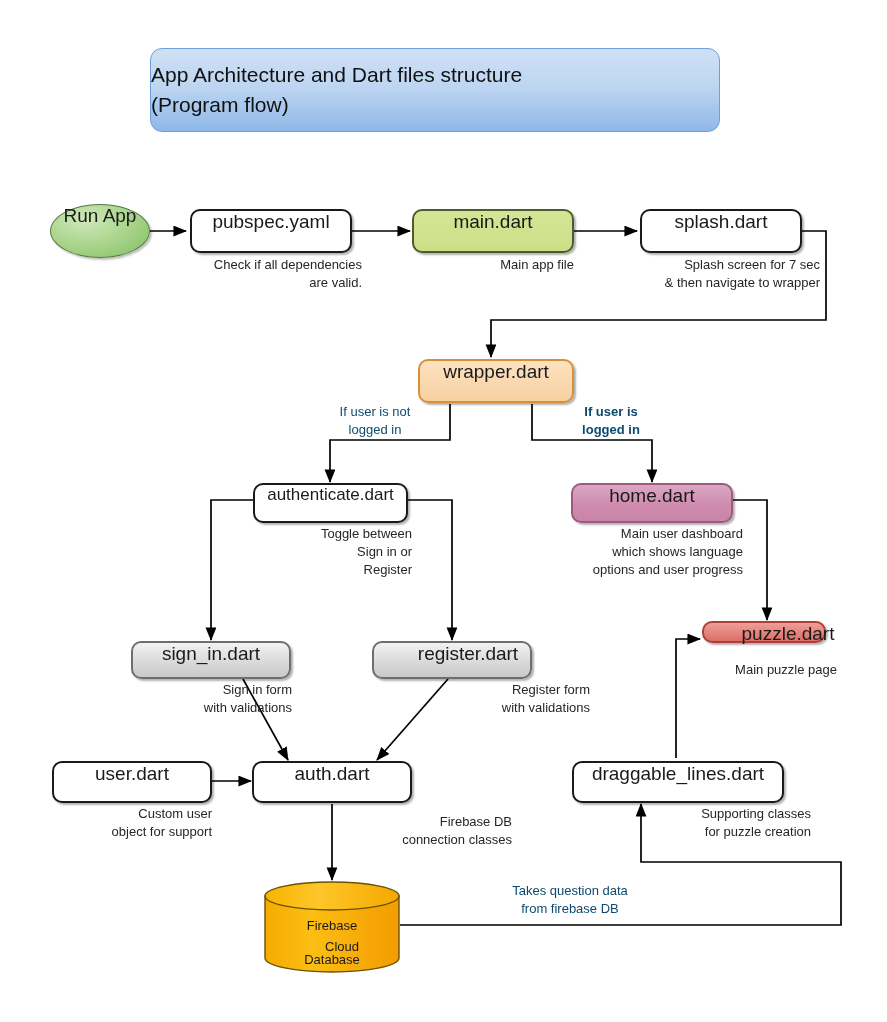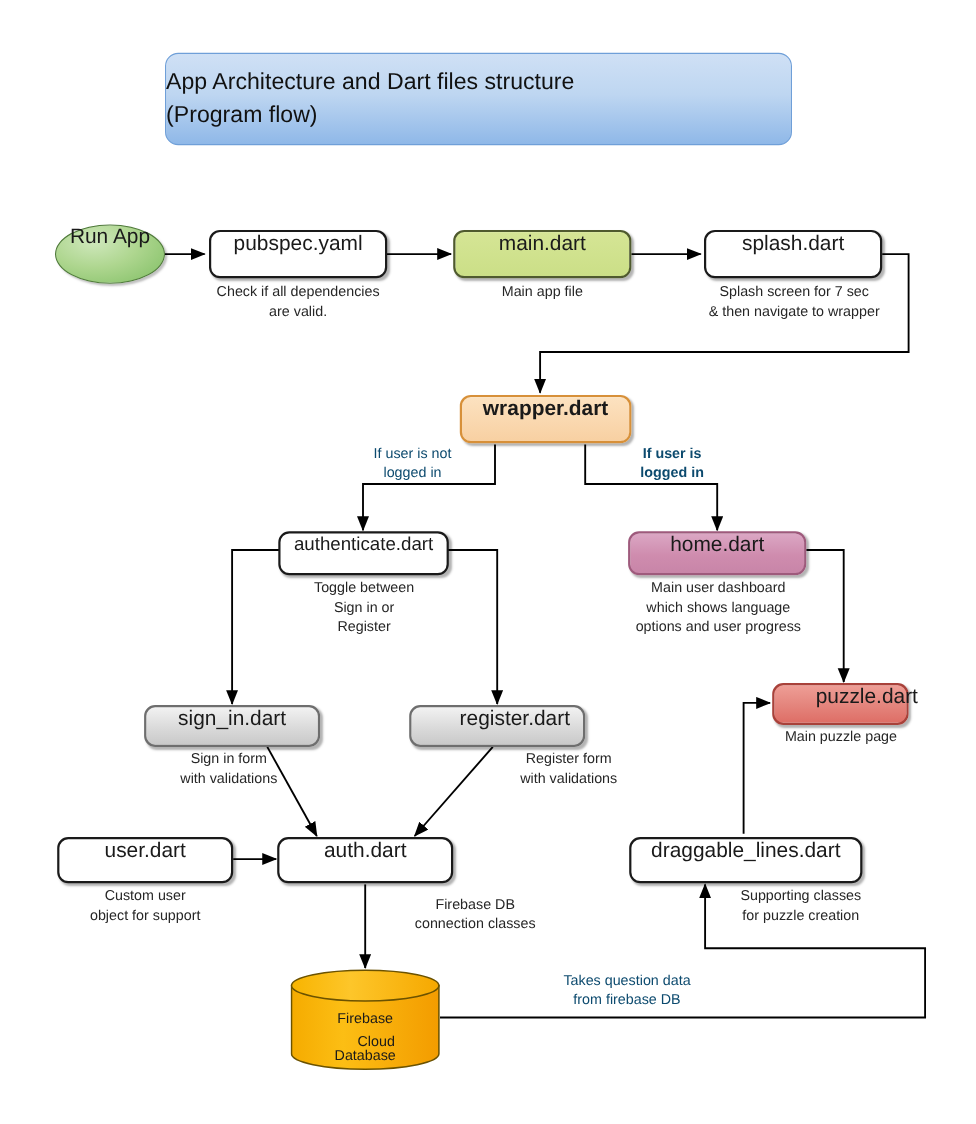--- a/index.html
+++ b/index.html
@@ -51,39 +51,38 @@
     font-size: 19px;
     box-shadow: 2px 2px 2px rgba(0,0,0,0.25);
   }
   .n-green {
     background: linear-gradient(to bottom, #d5e595 0%, #cbdf87 100%);
     border: 2px solid #4f5a2e;
   }
   .n-orange {
     background: linear-gradient(to bottom, #fce2c0 0%, #f8d0a2 100%);
     border: 2px solid #d79039;
-    font-weight: bold;
   }
   .n-pink {
     background: linear-gradient(to bottom, #dba7c4 0%, #cf8cae 55%, #c885a8 100%);
     border: 2px solid #9e5a7c;
   }
   .n-gray {
     background: linear-gradient(to bottom, #f2f2f2 0%, #dadada 55%, #c9c9c9 100%);
     border: 2px solid #6e6e6e;
   }
   .n-red {
     background: linear-gradient(to bottom, #ee9e96 0%, #e4847c 55%, #de6e66 100%);
     border: 2px solid #a8413a;
   }
   .nlabel { font-size: 19px; }
   .nlabel-sm { font-size: 17px; }
   .caption {
     position: absolute;
-    text-align: center;
+    text-align: right;
     font-size: 13px;
     line-height: 18px;
     color: #262626;
     z-index: 2;
   }
   .edge-label {
     position: absolute;
     text-align: center;
     font-size: 13px;
     line-height: 18px;
@@ -203,21 +202,21 @@
   </div>
   <div class="caption" style="left:124px; top:681px; width:168px; white-space:pre-line;">Sign in form
 with validations</div>
 
   <div class="node rrect n-gray" style="left:372px; top:641px; width:160px; height:38px;padding-left:32px;">
     <span class="nlabel">register.dart</span>
   </div>
   <div class="caption" style="left:444px; top:681px; width:146px; white-space:pre-line;">Register form
 with validations</div>
 
-  <div class="node rrect n-red" style="left:702px; top:621px; width:124px; height:38px;padding-left:48px;">
+  <div class="node rrect n-red" style="left:702px; top:621px; width:124px; height:22px;padding-left:48px;">
     <span class="nlabel">puzzle.dart</span>
   </div>
   <div class="caption" style="left:692px; top:661px; width:145px; white-space:pre-line;">Main puzzle page</div>
 
   <div class="node rrect" style="left:52px; top:761px; width:160px; height:42px;">
     <span class="nlabel">user.dart</span>
   </div>
   <div class="caption" style="left:52px; top:805px; width:160px; white-space:pre-line;">Custom user
 object for support</div>
 

